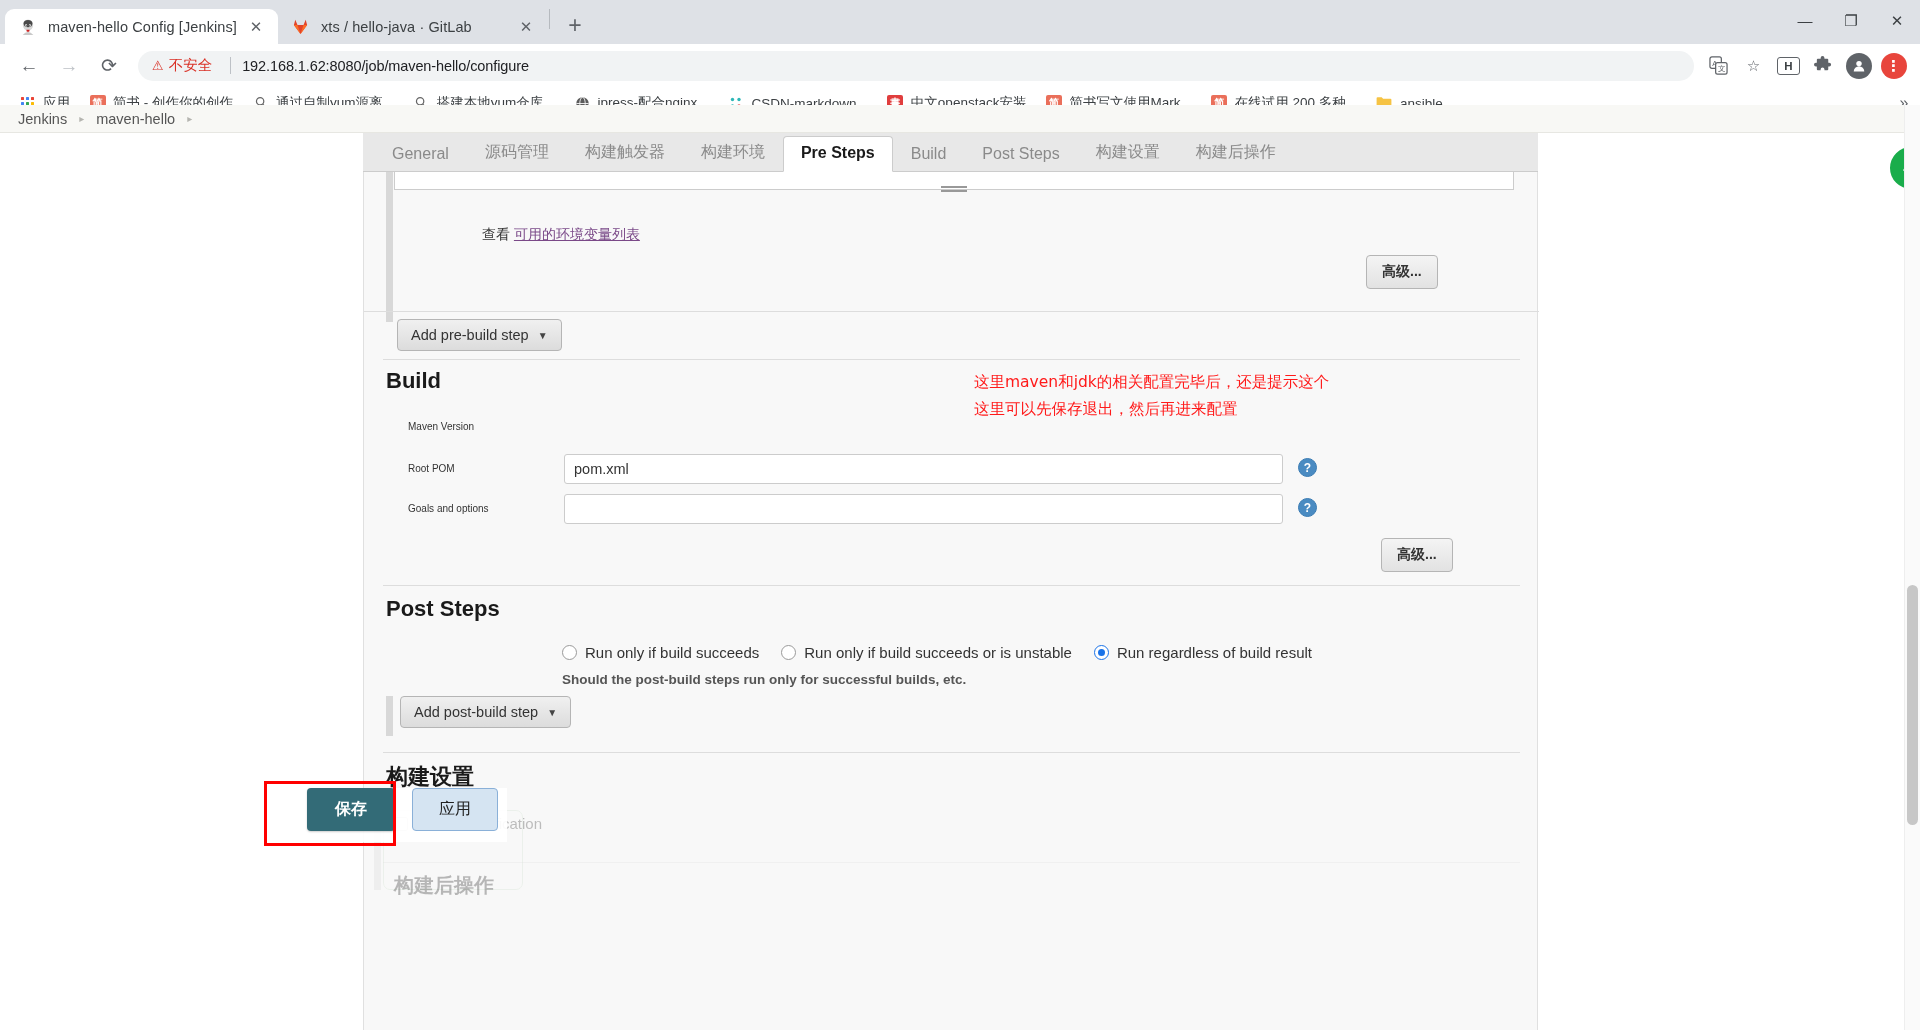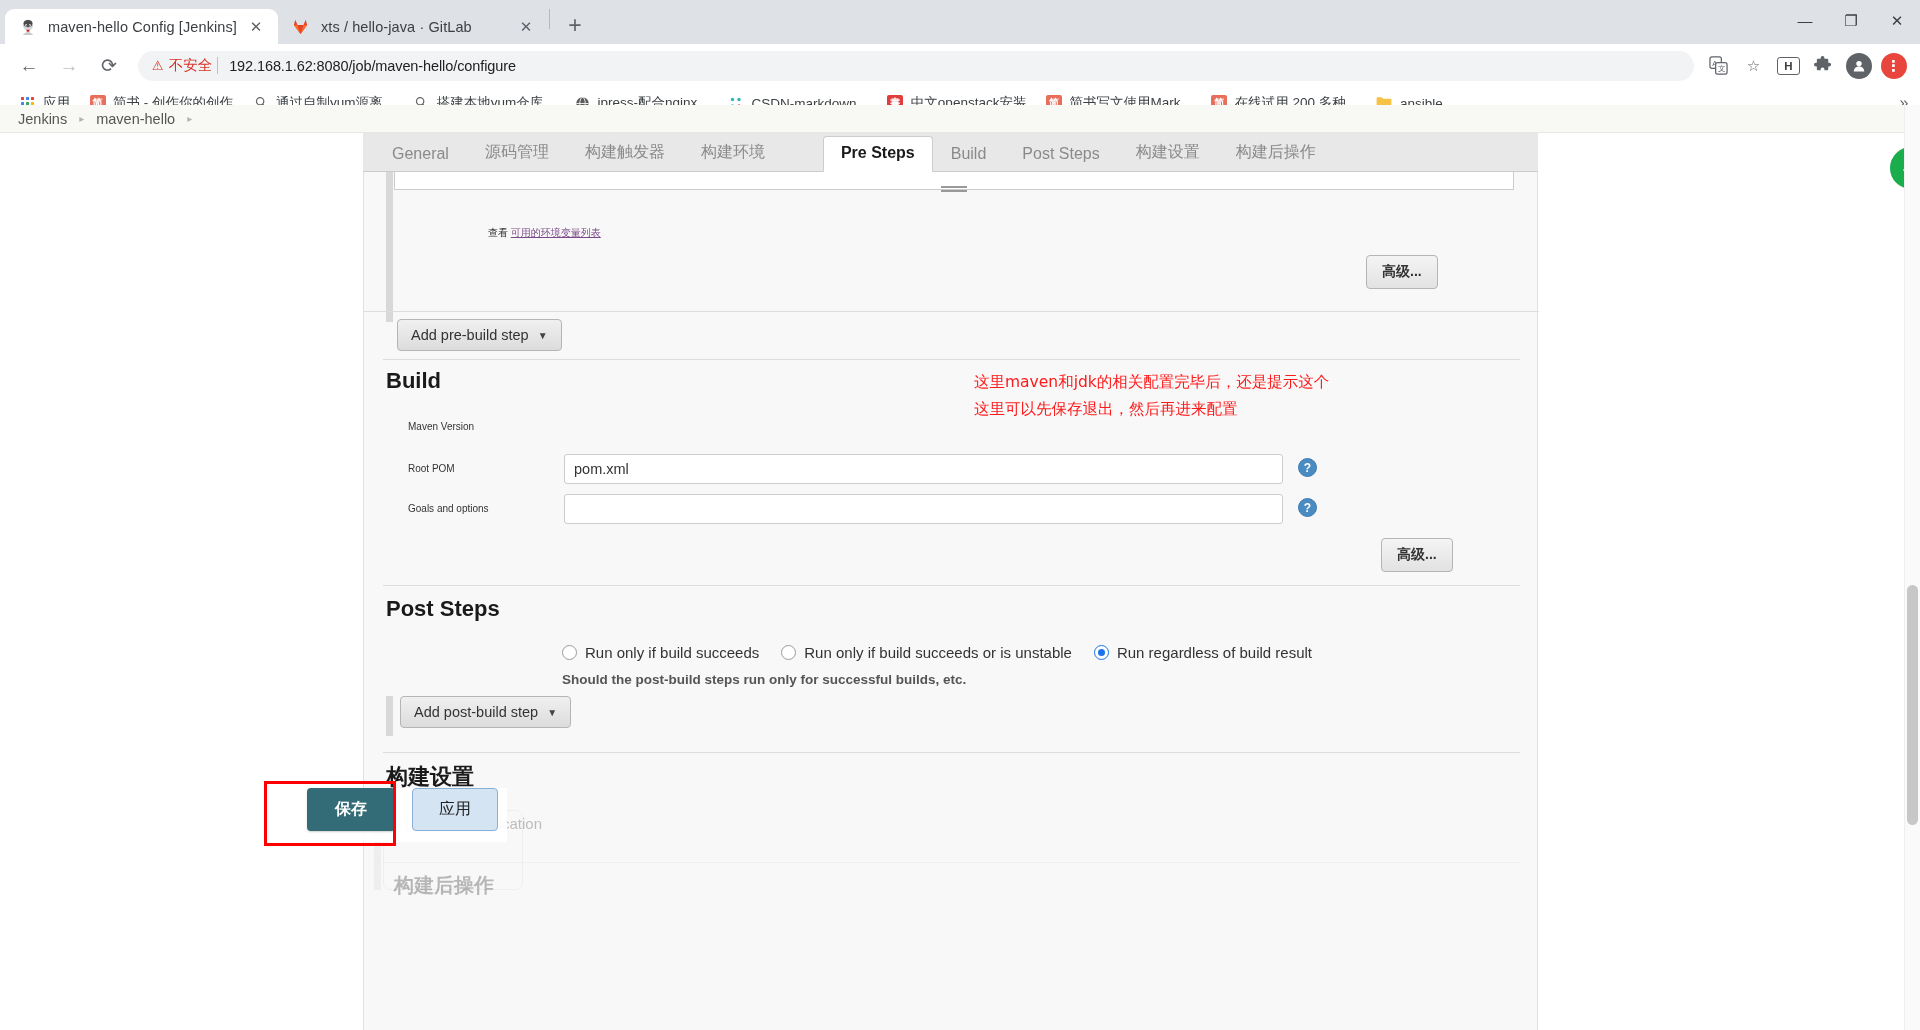--- a/index.html
+++ b/index.html
@@ -101,21 +101,21 @@
     border-radius: 16px;
     margin: 0 7px 0 9px;
     display: flex;
     align-items: center;
     padding: 0 14px;
     font-size: 14.5px;
     color: #202124;
     position: relative;
   }
   .omnibox .warn-icon { color: #d93025; font-size: 13px; margin-right: 5px; }
-  .omnibox .warn-text { color: #d93025; font-size: 14.5px; margin-right: 5px; }
+  .omnibox .warn-text { color: #d93025; font-size: 14.5px; margin-right: 18px; }
   .omnibox .vbar { width: 1px; height: 17px; background: #bdc1c6; margin-right: 11px; }
   .omnibox .url { color: #202124; letter-spacing: -0.1px; }
   .toolbar-icon {
     width: 31px; height: 31px; margin: 0 2px;
     display: flex; align-items: center; justify-content: center;
     font-size: 15px; color: #5f6368;
   }
   .avatar-circ {
     width: 26px; height: 26px; border-radius: 50%;
     background: #5f6368; color: #fff;
@@ -225,21 +225,20 @@
     border-radius: 4px 4px 0 0;
     white-space: nowrap;
   }
   .config-tab.active {
     background: #ffffff;
     color: #1a1a1a;
     font-weight: bold;
     border: 1px solid #ccc;
     border-bottom: 1px solid #fff;
     padding: 7px 17px 9px 17px;
-    margin-left: 40px;
   }
 
   .form-area {
     position: absolute;
     left: 363px; top: 39px;
     width: 1175px;
     height: 858px;
     background: #f8f8f8;
     border-left: 1px solid #e0e0e0;
     border-right: 1px solid #e0e0e0;
@@ -263,22 +262,22 @@
   .ta-resize {
     position: absolute;
     left: 50%; top: 14px;
     transform: translateX(-50%);
     width: 26px; height: 6px;
   }
   .ta-resize i { display:block; height:2px; background:#999; margin-bottom:2px; }
 
   .env-line {
     position: absolute;
-    left: 124px; top: 54px;
-    font-size: 10px; color: #333;
+    left: 118px; top: 54px;
+    font-size: 14px; color: #333;
   }
   .env-line a { color: #7a4988; text-decoration: underline; }
 
   .btn-gray {
     display: inline-flex;
     align-items: center; justify-content: flex-start;
     background: linear-gradient(#f0f0f0, #dcdcdc);
     border: 1px solid #b5b5b5;
     border-radius: 4px;
     font-size: 14.5px;

